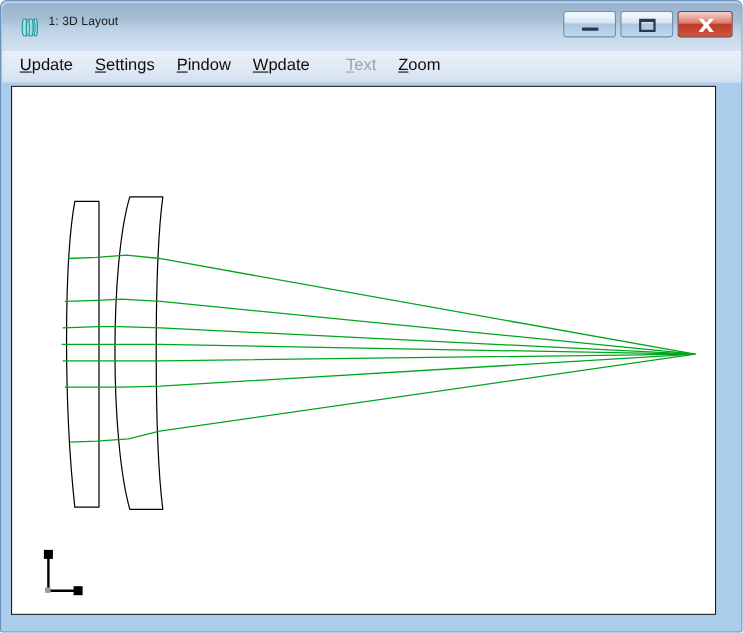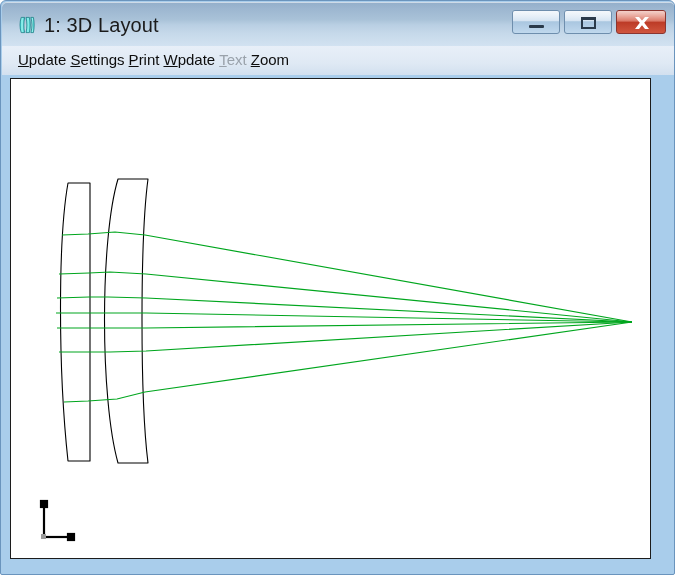--- a/index.html
+++ b/index.html
@@ -54,21 +54,21 @@
     left: 15px;
     top: 13px;
     width: 20px;
     height: 20px;
   }
 
   #title-text {
     position: absolute;
     left: 42px;
     top: 12px;
-    font-size: 20px;
+    font-size: 11px;
     color: #1b1b1b;
     font-family: "Liberation Sans", sans-serif;
     white-space: nowrap;
     letter-spacing: 0.1px;
   }
 
   
   .winbtn {
     position: absolute;
     top: 8px;
@@ -133,31 +133,33 @@
     width: 673px;
     height: 29px;
     background: linear-gradient(to bottom, #e8eff8 0%, #dfe9f4 60%, #d2e0ef 100%);
   }
   #menu-items {
     position: absolute;
     left: 14px;
     top: 4px;
     display: flex;
     align-items: flex-start;
+    gap: 16px;
   }
   .menu-item {
     font-size: 15px;
     color: #0d0d0d;
     font-family: "Liberation Sans", sans-serif;
     white-space: nowrap;
     cursor: default;
     padding: 1px 2px;
   }
   .menu-item.disabled {
     color: #9aa2ab;
+    margin-left: 13px;
   }
   .menu-item u {
     text-decoration: underline;
   }
 
   
   #client {
     position: absolute;
     left: 9px;
     top: 77px;
@@ -219,21 +221,21 @@
 
   <div id="menubar">
     <div id="menu-items">
       <div class="menu-item">
         <u>U</u><span>pdate</span>
       </div>
       <div class="menu-item">
         <u>S</u><span>ettings</span>
       </div>
       <div class="menu-item">
-        <u>P</u><span>rint</span>
+        <u>P</u><span>indow</span>
       </div>
       <div class="menu-item">
         <u>W</u><span>pdate</span>
       </div>
       <div class="menu-item disabled">
         <u>T</u><span>ext</span>
       </div>
       <div class="menu-item">
         <u>Z</u><span>oom</span>
       </div>

